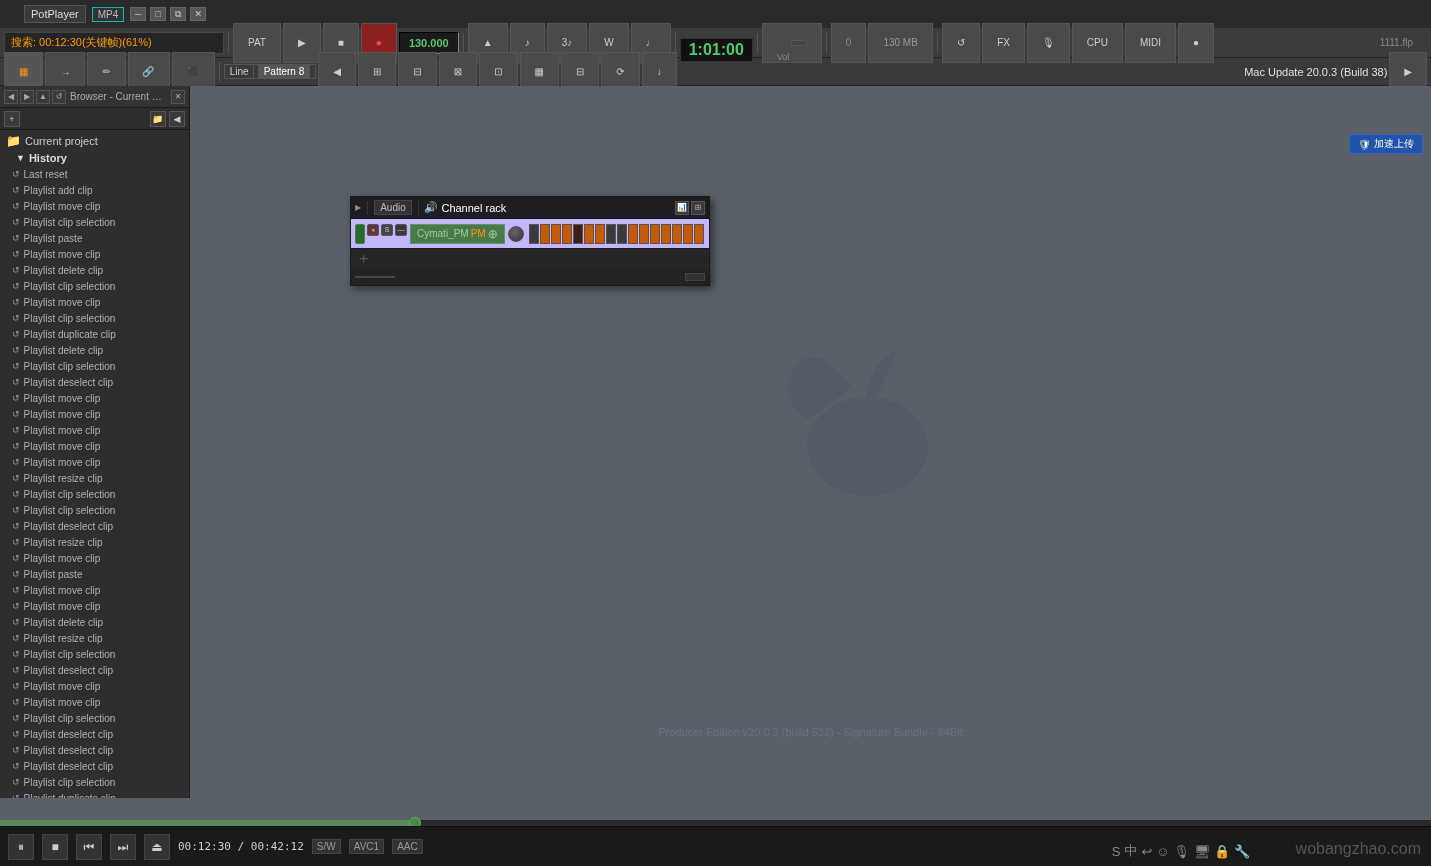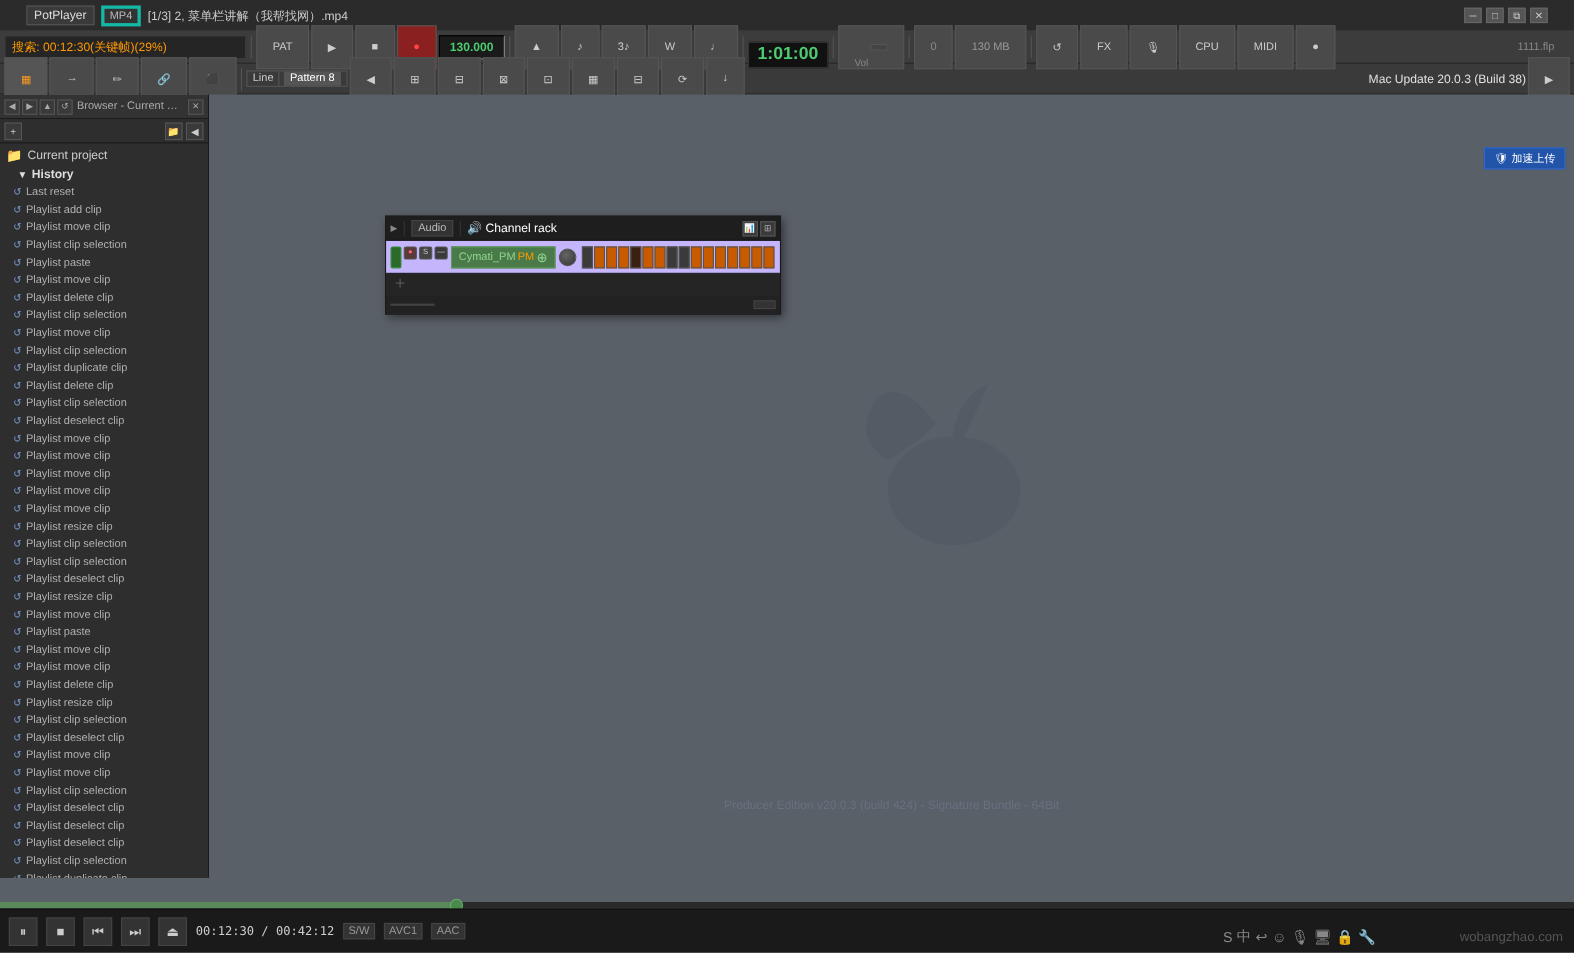--- a/index.html
+++ b/index.html
@@ -26,21 +26,21 @@
       font-size: 11px;
     }
     #title-bar .app-name {
       background: #3a3a3a;
       padding: 2px 6px;
       border: 1px solid #555;
       color: #ddd;
     }
     #title-bar .format-badge {
       background: #333;
-      border: 3px solid #14b8a6;
+      border: 1px solid #14b8a6;
       padding: 1px 5px;
       color: #bbb;
       font-size: 10px;
     }
     #title-bar .title-text {
       flex: 1;
       color: #ccc;
     }
     #title-bar .win-controls {
       display: flex;
@@ -543,40 +543,39 @@
     .tray-icon {
       color: #888;
       font-size: 13px;
       cursor: pointer;
     }
     .watermark-text {
       position: absolute;
       bottom: 8px;
       right: 10px;
       color: #555;
-      font-size: 12px;
+      font-size: 16px;
     }
   </style>
 </head>
 <body>
 
 <div id="title-bar">
   <span class="app-name">PotPlayer</span>
   <span class="format-badge">MP4</span>
-  <span class="title-text">[1/3] 2,  菜单栏讲解（我帮找网）.mp4</span>
   <div class="win-controls">
     <div class="win-btn">─</div>
     <div class="win-btn">□</div>
     <div class="win-btn">⧉</div>
     <div class="win-btn">✕</div>
   </div>
 </div>
 
 <div id="toolbar-top">
-  <div class="search-bar">搜索: 00:12:30(关键帧)(29%)</div>
+  <div class="search-bar">搜索: 00:12:30(关键帧)(61%)</div>
   <div class="tb-separator"></div>
   <div class="tb-btn">PAT</div>
   <div class="tb-btn">▶</div>
   <div class="tb-btn">■</div>
   <div class="tb-btn" style="background:#8a2020;color:#ff4444;">●</div>
   <div class="tb-display">130.000</div>
   <div class="tb-separator"></div>
   <div class="tb-btn">▲</div>
   <div class="tb-btn">♪</div>
   <div class="tb-btn">3♪</div>
@@ -898,21 +897,21 @@
         </div>
       </div>
       <div class="cr-add-row">+</div>
       <div class="cr-bottom">
         <div class="cr-bottom-line"></div>
         <div style="margin-left:auto;width:20px;height:8px;background:#333;border:1px solid #444;"></div>
       </div>
     </div>
 
     <div id="bottom-info">
-      <span>Producer Edition v20.0.3 (build 424) - Signature Bundle - 64Bit</span>
+      <span>Producer Edition v20.0.3 (build 532) - Signature Bundle - 64Bit</span>
     </div>
 
     <div id="notif-area">
       <div class="notif-btn">
         <span>🛡</span>
         <span>加速上传</span>
       </div>
     </div>
 
   </div>

